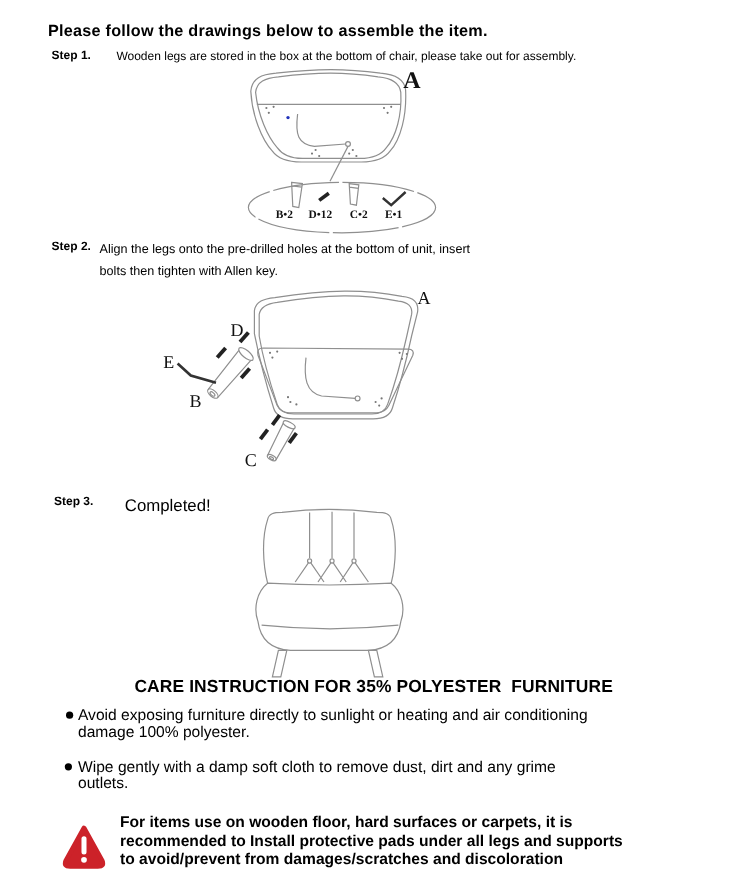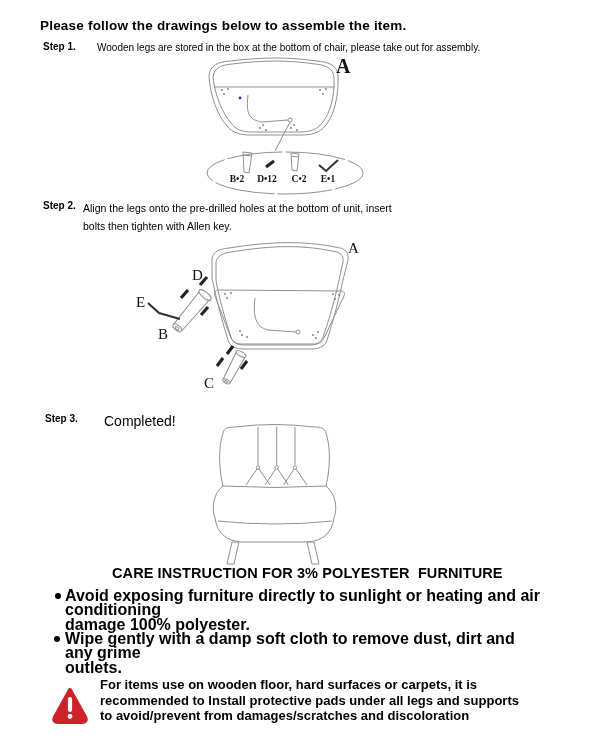--- a/index.html
+++ b/index.html
@@ -16,21 +16,21 @@
   .s2-label { left:43px; top:200px; }
   .s2-text  { left:83px; top:199px; }
   .s3-label { left:45px; top:413px; }
   .s3-text  { left:104px; top:412px; font-size:14px; }
   .care-heading {
     left:112px; top:565px; font-size:14.5px; font-weight:bold; white-space:pre; letter-spacing:0.1px;
   }
   .bullet-dot {
     position:absolute; width:6px; height:6px; border-radius:50%; background:#000;
   }
-  .bullet-lines { position:absolute; left:65px; font-size:16px; font-weight:bold; line-height:14.4px; width:480px; }
+  .bullet-lines { position:absolute; left:65px; font-size:13px; font-weight:normal; line-height:14.4px; width:480px; }
   .warn-lines { position:absolute; left:100px; top:677px; font-size:13px; font-weight:bold; line-height:15.7px; width:460px; }
   svg text { font-family:"Liberation Serif", serif; fill:#111; }
   .partlbl { font-size:9.5px; font-weight:bold; text-anchor:middle; }
   .biglbl  { font-size:15px; }
 </style>
 </head>
 <body>
 
 <div class="page">
 
@@ -144,21 +144,21 @@
           <circle cx="100" cy="49.5" r="1.7"></circle>
       </g>
       <path d="M 51,67 L 62,51 M 64,51 L 75,67 M 70,67 L 80.7,51 M 82.7,51 L 93.5,67 M 88.5,67 L 99,51 M 101,51 L 112,67"></path>
       <path d="M 28,68 Q 79.5,71 131,68 C 140,75 143,89 139,100 C 137,115 128,123 112,124 L 47,124 C 31,123 22,115 20,100 C 16,89 19,75 28,68"></path>
       <path d="M 23,103 Q 80,109 137,103"></path>
       <path d="M 37,124 L 44,124 L 39,146 L 32,146 Z"></path>
       <path d="M 112,124 L 119,124 L 124,146 L 117,146 Z"></path>
     </g>
   </svg>
 
-  <div class="abs care-heading">CARE INSTRUCTION FOR 3% POLYESTER  FURNITURE</div>
+  <div class="abs care-heading">CARE INSTRUCTION FOR 35% POLYESTER  FURNITURE</div>
 
   <span class="bullet-dot" style="left:55px; top:593px;"></span>
   <div class="bullet-lines" style="top:589px;">
     <div>Avoid exposing furniture directly to sunlight or heating and air conditioning</div>
     <div>damage 100% polyester.</div>
   </div>
 
   <span class="bullet-dot" style="left:54px; top:636px;"></span>
   <div class="bullet-lines" style="top:632px;">
     <div>Wipe gently with a damp soft cloth to remove dust, dirt and any grime</div>

